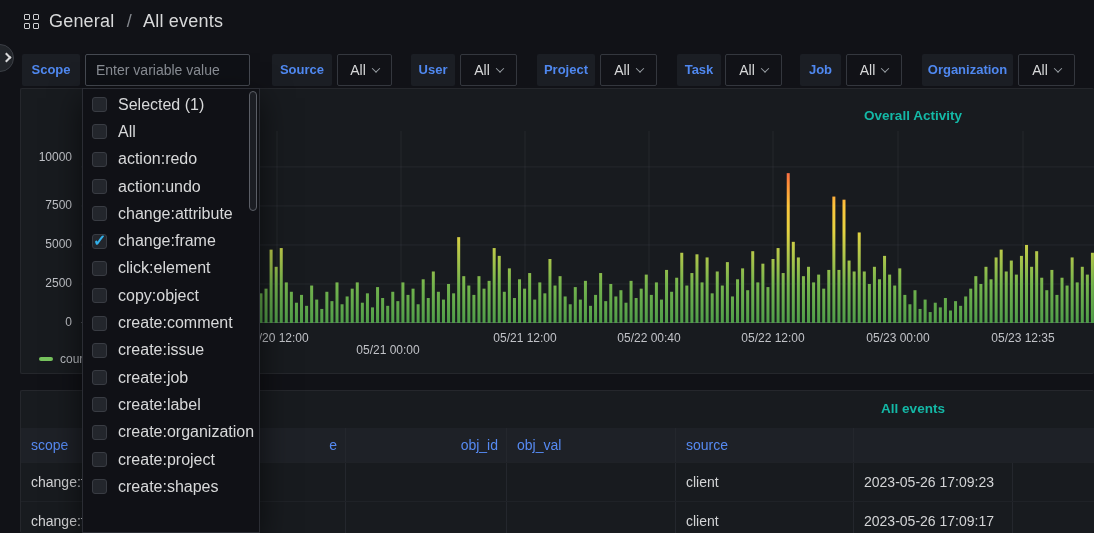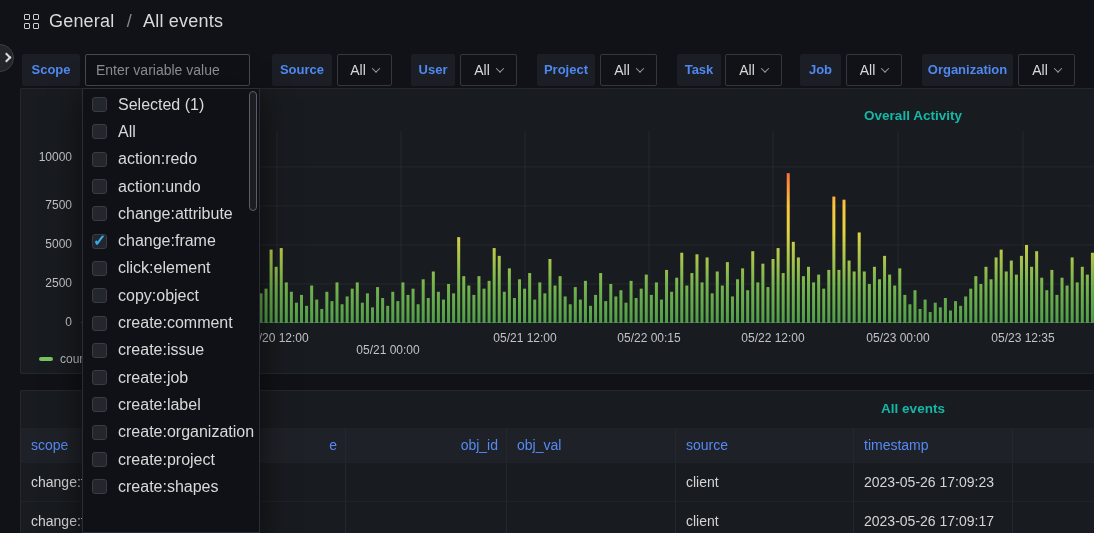--- a/index.html
+++ b/index.html
@@ -145,21 +145,21 @@
       <div class="y-label" style="top: 226px;">0</div>
       <div class="y-label" style="top: 186.976px;">2500</div>
       <div class="y-label" style="top: 147.951px;">5000</div>
       <div class="y-label" style="top: 108.927px;">7500</div>
       <div class="y-label" style="top: 61px;">10000</div>
     </div>
   <div id="x-labels">
       <div class="x-label" style="left: 211px;">05/20 12:00</div>
       <div class="x-label" style="left: 322px; margin-top: 12px;">05/21 00:00</div>
       <div class="x-label" style="left: 459px;">05/21 12:00</div>
-      <div class="x-label" style="left: 583px;">05/22 00:15</div>
+      <div class="x-label" style="left: 583px;">05/22 00:40</div>
       <div class="x-label" style="left: 707px;">05/22 12:00</div>
       <div class="x-label" style="left: 832px;">05/23 00:00</div>
       <div class="x-label" style="left: 957px;">05/23 12:35</div>
     </div>
   <svg id="chart-svg" width="1014" height="192">
       <defs>
         <linearGradient id="vgrad" gradientUnits="userSpaceOnUse" x1="0" y1="192" x2="0" y2="0">
           <stop offset="0" stop-color="#4f9d49"></stop>
           <stop offset="0.2" stop-color="#74b44d"></stop>
           <stop offset="0.37" stop-color="#b6c84a"></stop>
@@ -390,21 +390,20 @@
 
 <div class="panel" id="panel-table">
   <div class="panel-title">All events</div>
   <div class="t-grid">
     <div class="t-row head" id="t-head">
         <div class="t-cell" style="width: 235px;">scope</div>
         <div class="t-cell right" style="width: 90px;">e</div>
         <div class="t-cell right" style="width: 161px;">obj_id</div>
         <div class="t-cell" style="width: 169px;">obj_val</div>
         <div class="t-cell" style="width: 178px;">source</div>
-        <div class="t-cell" style="width: 159px;">timestamp</div>
         <div class="t-cell" style="width: 82px;"></div>
       </div>
     <div id="t-body">
         <div class="t-row body">
           <div class="t-cell" style="width: 235px;">change:frame</div>
           <div class="t-cell right" style="width: 90px;"></div>
           <div class="t-cell right" style="width: 161px;"></div>
           <div class="t-cell" style="width: 169px;"></div>
           <div class="t-cell" style="width: 178px;">client</div>
           <div class="t-cell" style="width: 159px;">2023-05-26 17:09:23</div>

